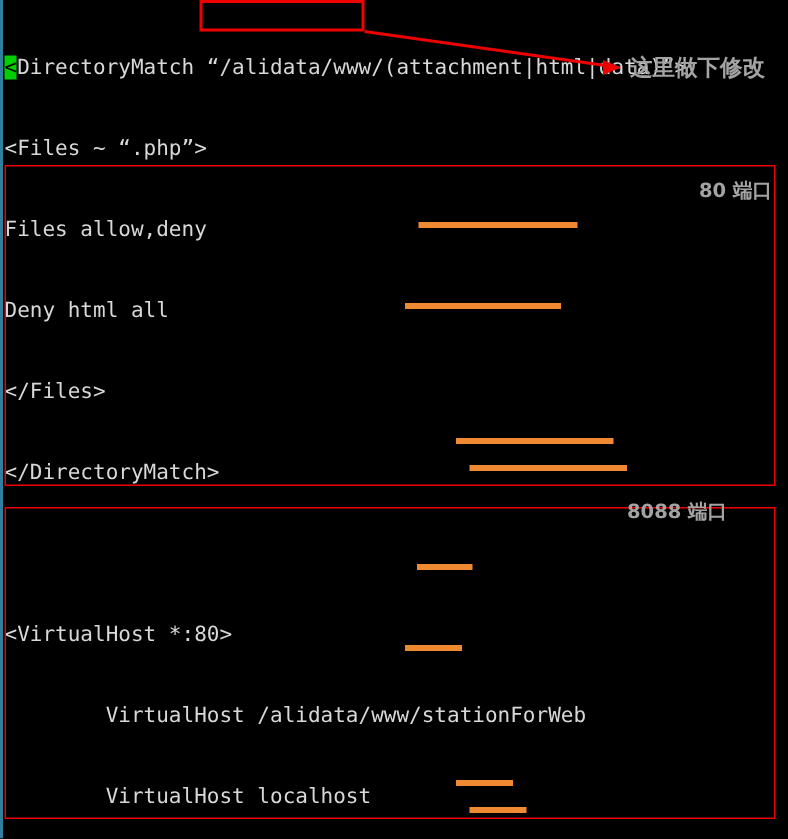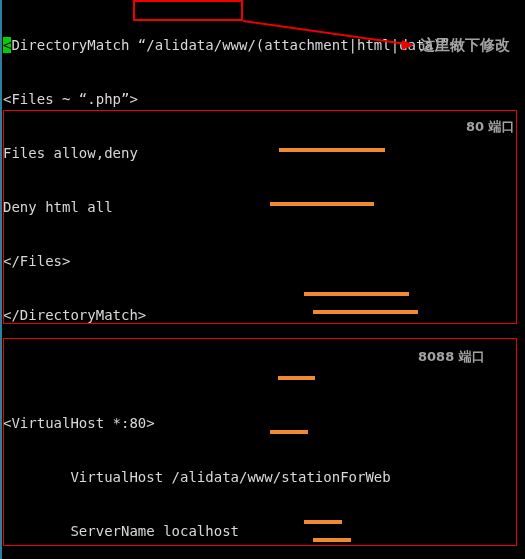--- a/index.html
+++ b/index.html
@@ -64,21 +64,21 @@
   <div class="code">
     <div class="ln"><span class="cursor">&lt;</span><span>DirectoryMatch “/alidata/www/(attachment|html|data)”&gt;</span></div>
     <div class="ln">&lt;Files ~ “.php”&gt;</div>
     <div class="ln">Files allow,deny</div>
     <div class="ln">Deny html all</div>
     <div class="ln">&lt;/Files&gt;</div>
     <div class="ln">&lt;/DirectoryMatch&gt;</div>
     <div class="ln"></div>
     <div class="ln">&lt;VirtualHost *:80&gt;</div>
     <div class="ln">        VirtualHost /alidata/www/stationForWeb</div>
-    <div class="ln">        ServerName localhost</div>
+    <div class="ln">        VirtualHost localhost</div>
     
     
     
     
     
     
     
     
     
     
@@ -106,21 +106,21 @@
       <line x1="243" y1="21" x2="406" y2="44" stroke="#ee0000" stroke-width="2"></line>
       <polygon points="414,45 402,40 402,50" fill="#ee0000"></polygon>
     </svg>
 
     <div class="redlabel big" style="left:420px;top:36px;">这里做下修改</div>
 
     <div class="redbox-thin" style="left:3px;top:110px;width:514px;height:214px;"></div>
     <div class="redlabel" style="left:426px;top:118px;margin-left:40px;">80 端口</div>
 
     <div class="redbox-thin" style="left:3px;top:338px;width:514px;height:208px;"></div>
-    <div class="redlabel" style="left:418px;top:348px;">8088 端口</div>
+    <div class="redlabel" style="left:418px;top:332px;">8088 端口</div>
 
     <div class="uline" style="left:279px;top:148px;width:106px;"></div>
     <div class="uline" style="left:270px;top:202px;width:104px;"></div>
     <div class="uline" style="left:304px;top:292px;width:105px;"></div>
     <div class="uline" style="left:313px;top:310px;width:105px;"></div>
 
     <div class="uline" style="left:278px;top:376px;width:37px;"></div>
     <div class="uline" style="left:270px;top:430px;width:38px;"></div>
     <div class="uline" style="left:304px;top:520px;width:38px;"></div>
     <div class="uline" style="left:313px;top:538px;width:38px;"></div>

